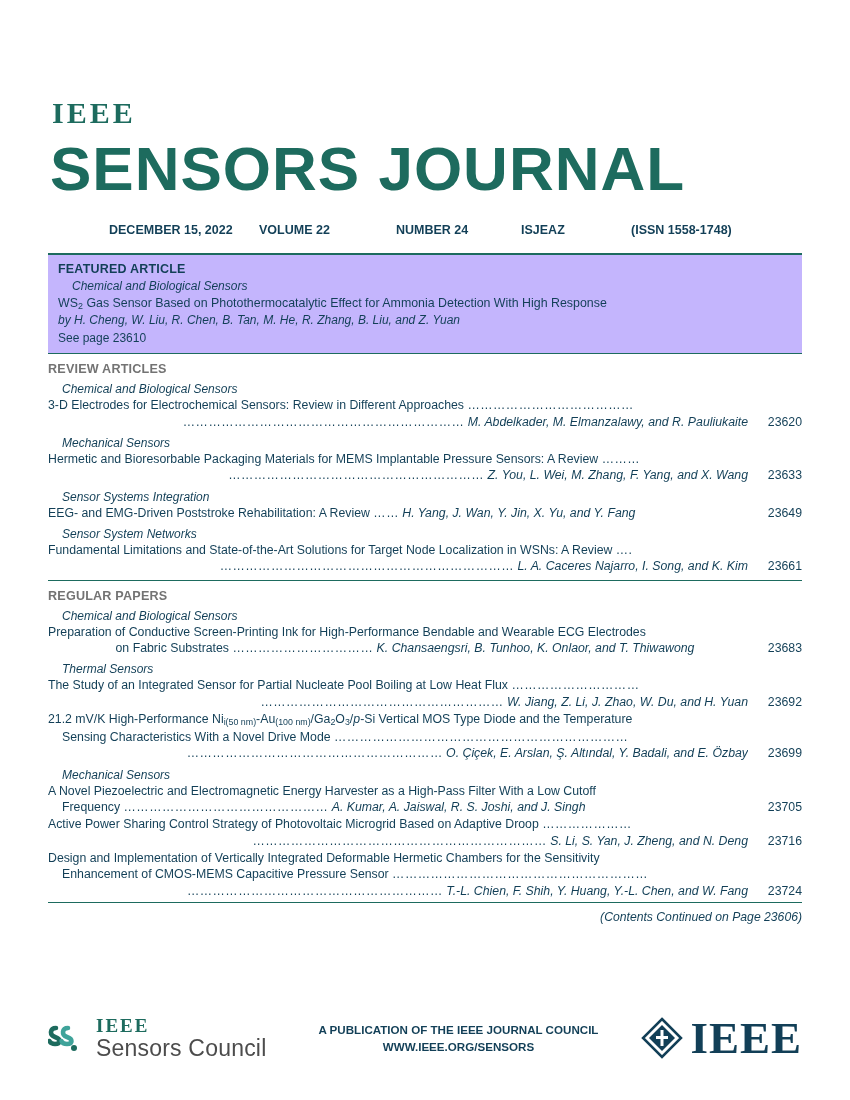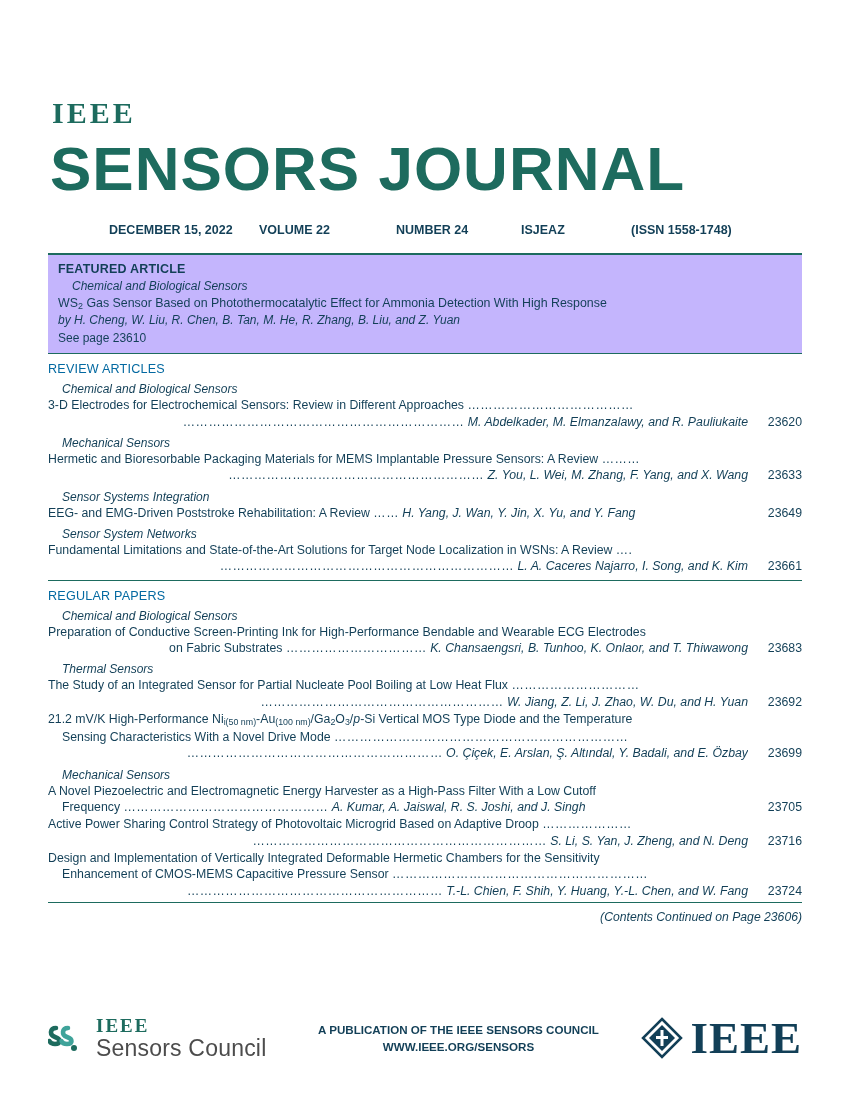--- a/index.html
+++ b/index.html
@@ -105,22 +105,22 @@
   .featured-page {
     font-size: 12px;
     color: #123f57;
     margin-top: 4px;
   }
   sub { font-size: 0.72em; vertical-align: -0.25em; }
 
   
   .section-head {
     font-size: 12.6px;
-    font-weight: normal;
-    color: #0369a1;
+    font-weight: bold;
+    color: #737373;
     margin-top: 8px;
     margin-bottom: 2px;
     letter-spacing: 0.2px;
   }
   .category {
     font-size: 12px;
     font-style: italic;
     color: #123f57;
     margin-left: 14px;
     margin-top: 6px;
@@ -325,21 +325,21 @@
   <div class="rule-green"></div>
 
   <div class="section-head">REGULAR PAPERS</div>
 
   <div class="category">Chemical and Biological Sensors</div>
   <div class="entry">
     <div class="body">
       <div class="ttl">
         <span>Preparation of Conductive Screen-Printing Ink for High-Performance Bendable and Wearable ECG Electrodes</span>
       </div>
-      <div class="line2 indent" style="text-align:right;">
+      <div class="line2 indent" style="text-align:center;">
         <span>on Fabric Substrates</span>
         <span class="dots">……………………………</span>
         <span class="authors">K. Chansaengsri, B. Tunhoo, K. Onlaor, and T. Thiwawong</span>
       </div>
     </div>
     <div class="pageno">23683</div>
   </div>
 
   <div class="category">Thermal Sensors</div>
   <div class="entry">
@@ -432,21 +432,21 @@
           <circle cx="26" cy="30" r="3" fill="#1d6b5e"></circle>
         </svg>
       </div>
       <div class="sc-text">
         <div class="sc-ieee">IEEE</div>
         <div class="sc-council">Sensors Council</div>
       </div>
     </div>
 
     <div class="pub-center">
-      <div>A PUBLICATION OF THE IEEE SENSORS COUNCIL</div>
+      <div>A PUBLICATION OF THE IEEE JOURNAL COUNCIL</div>
       <div>WWW.IEEE.ORG/SENSORS</div>
     </div>
 
     <div class="ieee-right">
       <div class="ieee-diamond">
         <svg width="44" height="44" viewBox="0 0 44 44" aria-hidden="true">
           <polygon points="22,3 41,22 22,41 3,22" fill="none" stroke="#123f57" stroke-width="2.5"></polygon>
           <polygon points="22,9 35,22 22,35 9,22" fill="#123f57"></polygon>
           <rect x="16" y="20" width="12" height="3" fill="#ffffff"></rect>
           <rect x="20.5" y="14" width="3" height="16" fill="#ffffff"></rect>

